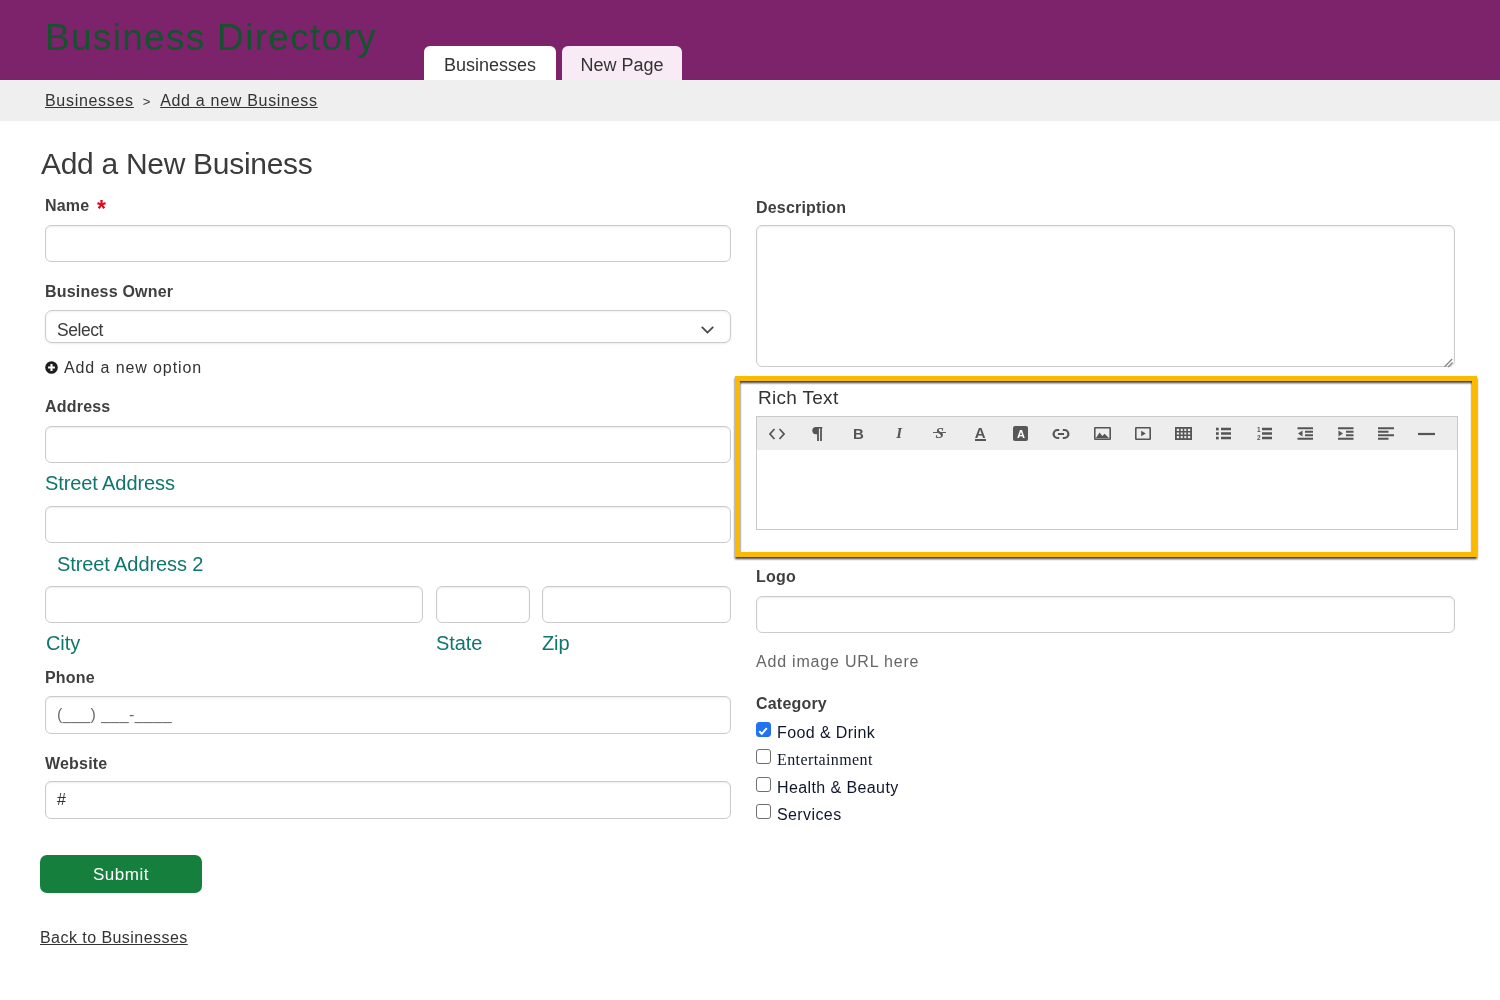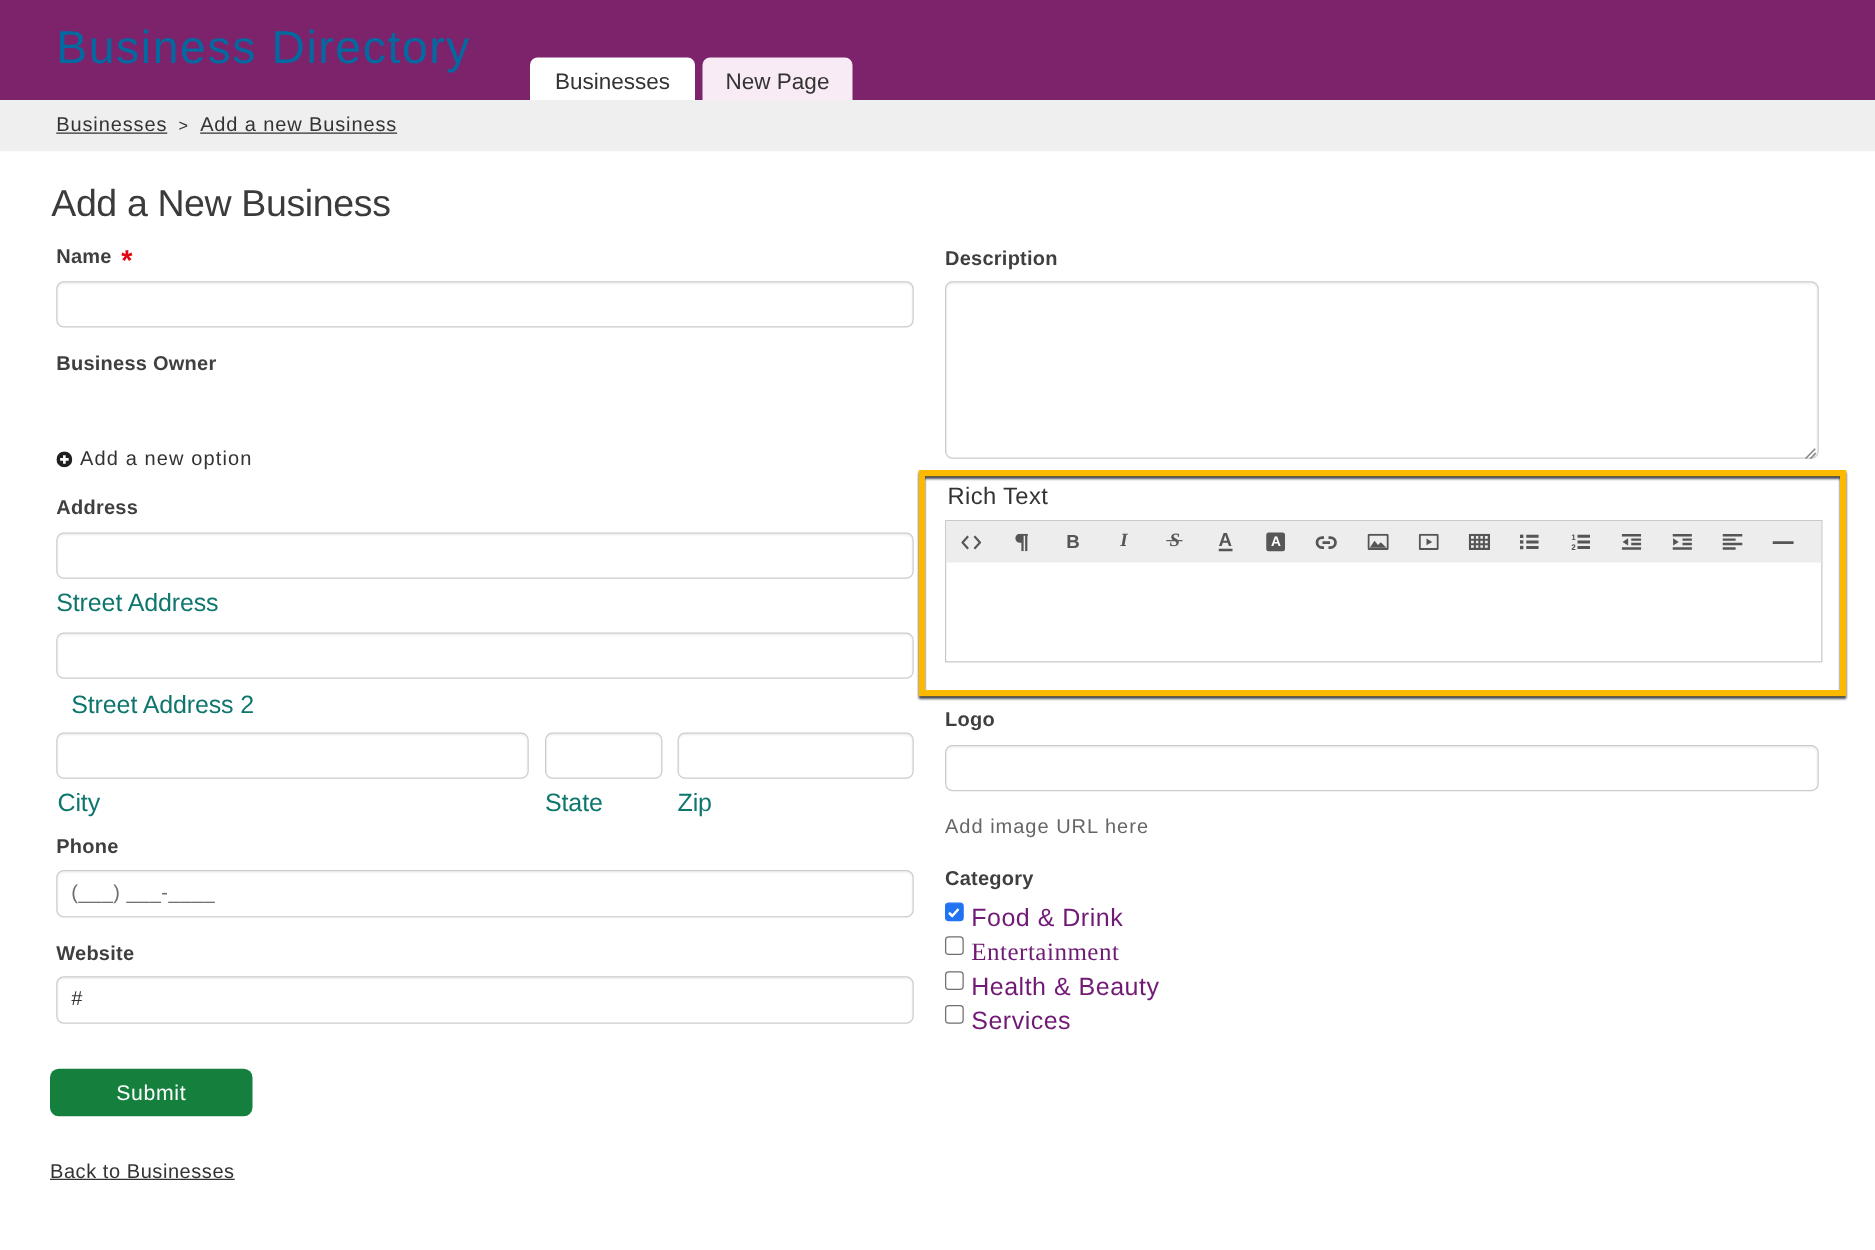--- a/index.html
+++ b/index.html
@@ -2,21 +2,21 @@
 <html><head>
 <meta charset="utf-8">
 <style>
 * { margin:0; padding:0; box-sizing:border-box; }
 html,body { width:1500px; height:1000px; background:#fff; font-family:"Liberation Sans", sans-serif; }
 #page { position:relative; width:1500px; height:1000px; overflow:hidden; }
 .abs { position:absolute; }
 
 
 .header { left:0; top:0; width:1500px; height:80px; background:#7C236C; }
-.title { left:45px; top:17px; font-size:37px; letter-spacing:1.3px; color:#0369a1; white-space:nowrap; }
+.title { left:45px; top:17px; font-size:37px; letter-spacing:1.3px; color:#14532d; white-space:nowrap; }
 .tab { top:46px; height:34px; border-radius:6px 6px 0 0; font-size:18px; color:#333; line-height:38px; text-align:center; }
 .tab1 { left:424px; width:132px; background:#fff; }
 .tab2 { left:562px; width:120px; background:#F9EBF6; }
 
 
 .crumbbar { left:0; top:80px; width:1500px; height:41px; background:#EFEFEF; }
 .crumbs { left:45px; top:80px; height:41px; line-height:41px; font-size:16px; letter-spacing:0.7px; color:#333; white-space:nowrap; }
 .crumbs a { color:#333; text-decoration:underline; }
 .crumbs .sep { display:inline-block; margin:0 9px; font-size:13px; }
 .account { right:43px; top:80px; height:41px; line-height:41px; font-size:16px; letter-spacing:0.35px; color:#3c3c3c; white-space:nowrap; }
@@ -48,40 +48,45 @@
 .hl { left:735px; top:376px; width:742px; height:181px; border:5px solid #FBB900; filter:drop-shadow(0 2.5px 1px rgba(40,44,60,0.95)); z-index:5; pointer-events:none; }
 .rtlabel { left:758px; top:387px; font-size:19px; letter-spacing:0.3px; color:#333; }
 .editor { left:756px; top:416px; width:702px; height:114px; border:1px solid #c9c9c9; background:#fff; }
 .toolbar { display:flex; height:33px; background:#EDEDED; align-items:center; padding-right:10px; }
 .tbi { flex:1 1 0; height:33px; display:flex; align-items:center; justify-content:center; color:#555; }
 .tbi .tG { font-size:15px; font-weight:bold; font-family:"Liberation Serif",serif; }
 
 
 .cb { width:15px; height:15px; border:1.5px solid #6f6f6f; border-radius:3px; background:#fff; }
 .cb.on { background:#2173F2; border-color:#2173F2; }
-.cblbl { font-size:20px; letter-spacing:0.4px; color:#701a75; white-space:nowrap; }
+.cblbl { font-size:16px; letter-spacing:0.4px; color:#0f172a; white-space:nowrap; }
 </style>
 </head>
 <body>
 <div id="page">
 
   <div class="abs header"></div>
   <div class="abs title">Business Directory</div>
   <div class="abs tab tab1">Businesses</div>
   <div class="abs tab tab2">New Page</div>
 
   <div class="abs crumbbar"></div>
   <div class="abs crumbs"><a href="#">Businesses</a><span class="sep">&gt;</span><a href="#">Add a new Business</a></div>
 
   <h1 class="abs pgtitle">Add a New Business</h1>
 
   <div class="abs lbl" style="left:45px; top:197px;">Name <span class="req">*</span></div>
   <input class="abs inp" style="left: 45px; top: 225px; width: 686px; height: 37px;">
 
   <div class="abs lbl" style="left:45px; top:283px;">Business Owner</div>
+  <div class="abs sel" style="left:45px; top:310px; width:686px; height:33px;">Select
+    <svg width="13" height="8" viewBox="0 0 13 8">
+        <path d="M0.8 0.8 L6.5 6.6 L12.2 0.8" fill="none" stroke="#444" stroke-width="1.7"></path>
+      </svg>
+  </div>
   <svg class="abs" style="left:45px; top:361px;" width="13" height="13" viewBox="0 0 13 13">
       <circle cx="6.5" cy="6.5" r="6.3" fill="#1f1f1f"></circle>
       <path d="M6.5 3.1 V9.9 M3.1 6.5 H9.9" stroke="#fff" stroke-width="2.1"></path>
     </svg>
   <div class="abs addopt" style="left:64px; top:359px;">Add a new option</div>
 
   <div class="abs lbl" style="left:45px; top:398px;">Address</div>
   <input class="abs inp" style="left: 45px; top: 426px; width: 686px; height: 37px;">
   <div class="abs hint" style="left:45px; top:472px;">Street Address</div>
   <input class="abs inp" style="left: 45px; top: 506px; width: 686px; height: 37px;">

